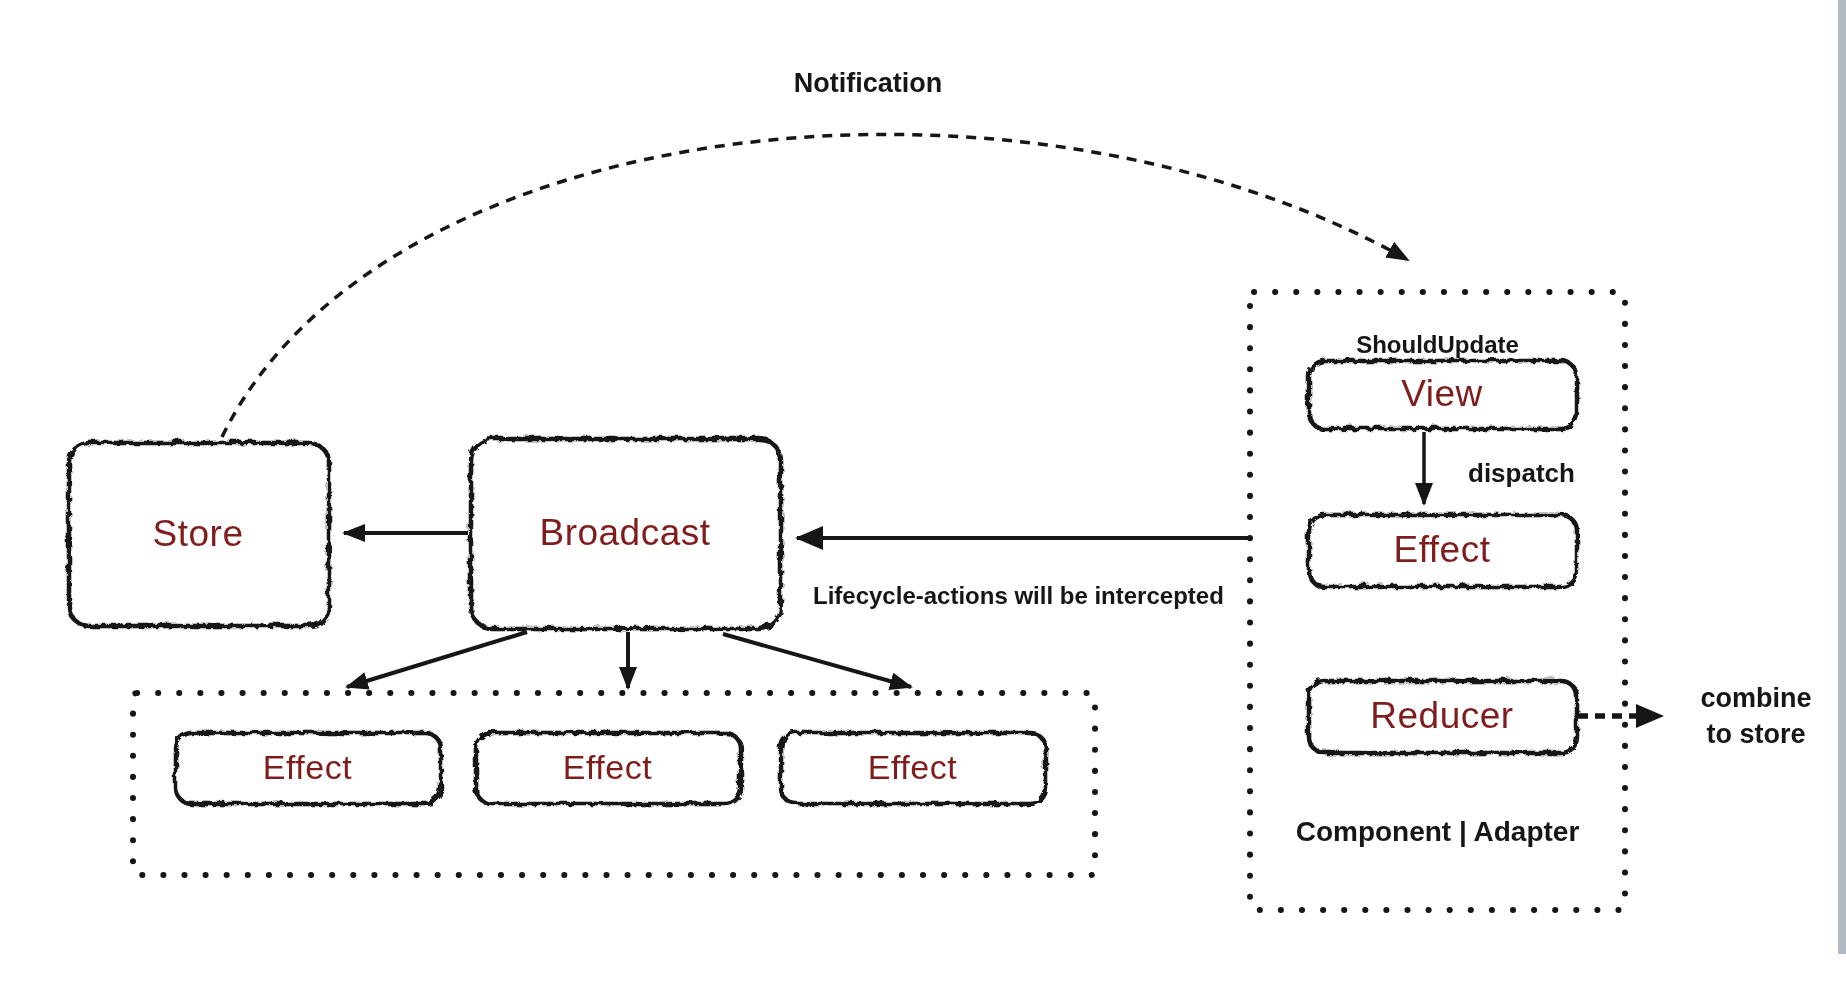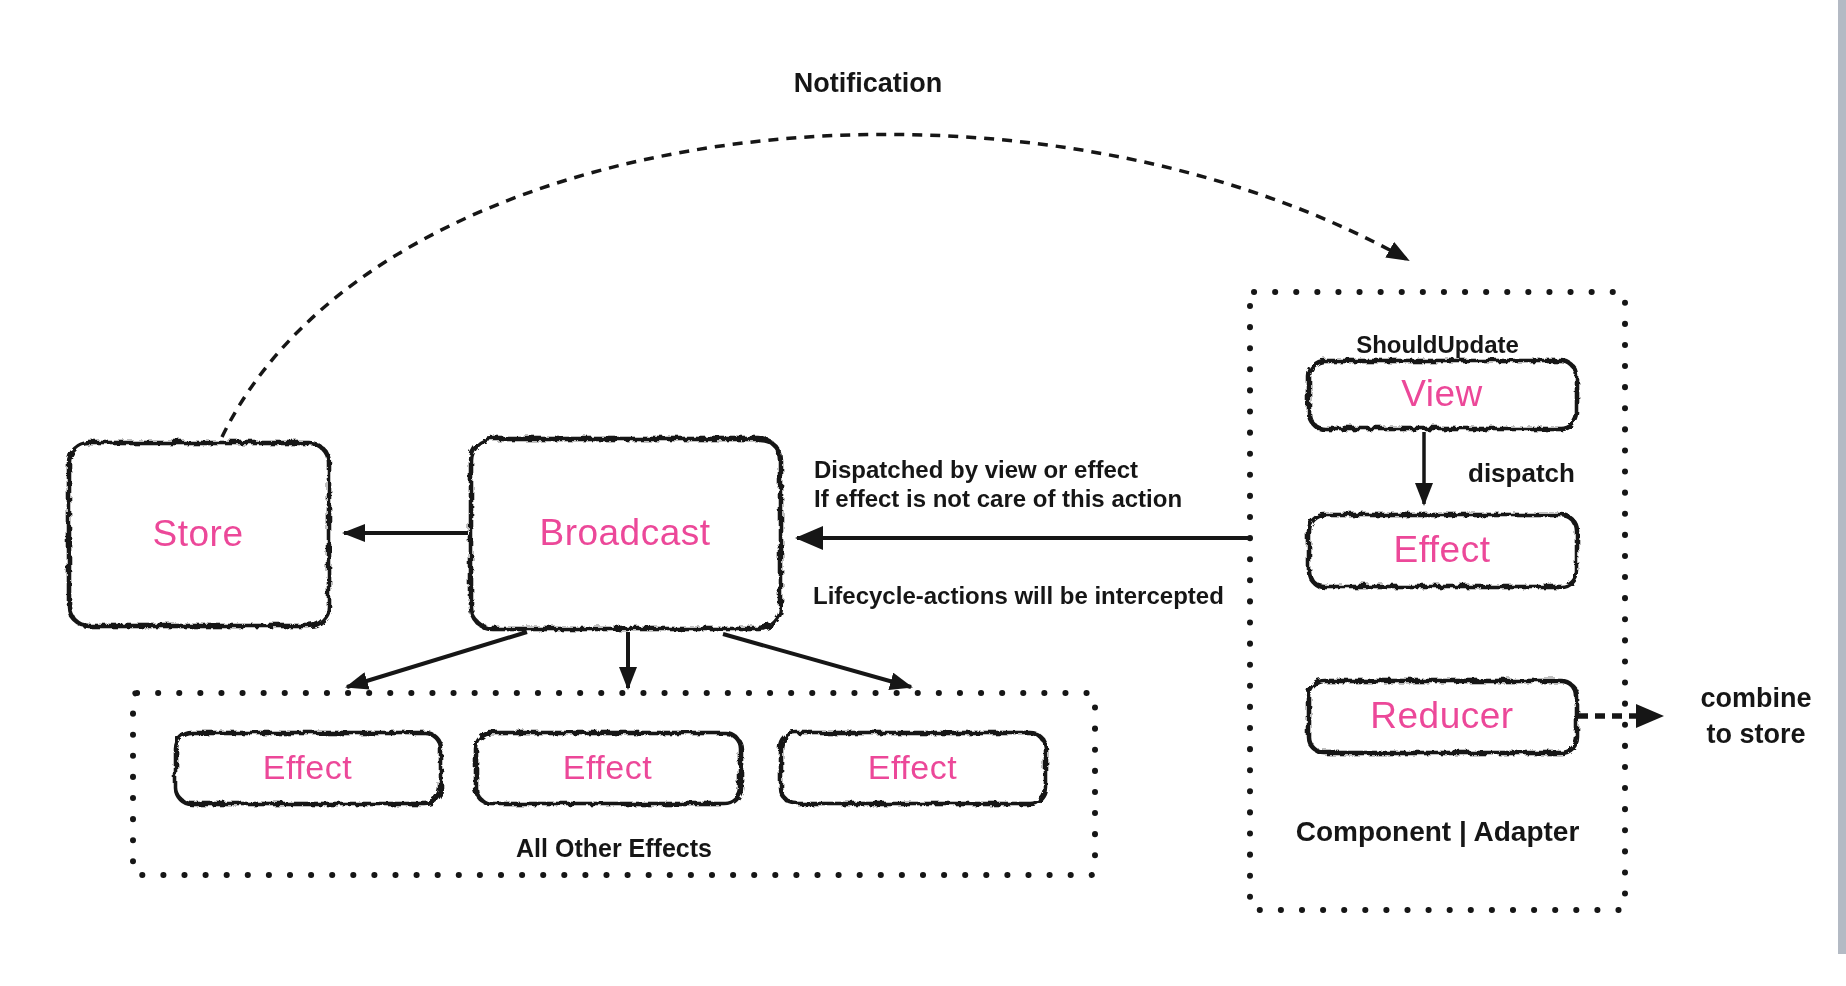--- a/index.html
+++ b/index.html
@@ -12,21 +12,21 @@
     color:#161616;
   }
   #edge-strip{
     position:absolute;top:0;right:0;width:8px;height:986px;
     background:#b4bac4;
   }
   svg.layer{position:absolute;left:0;top:0;}
   .abs{position:absolute;}
   .node-label{
     display:flex;align-items:center;justify-content:center;
-    text-align:left;color:#ec4899;
+    text-align:left;color:#7f1d1d;
   }
   .big{font-size:37px;font-weight:400;letter-spacing:.5px;}
   .mid{font-size:34px;font-weight:400;letter-spacing:.5px;}
   .note{font-weight:700;font-size:24px;line-height:29px;white-space:nowrap;}
   .capt{font-weight:700;text-align:center;}
   
   .store-node   {left:68px;  top:442px; width:260px;height:183px;}
   .broadcast-node{left:470px;top:438px; width:310px;height:190px;}
   .effect1-node {left:175px; top:732px; width:265px;height:71px;}
   .effect2-node {left:475px; top:732px; width:265px;height:71px;}
@@ -90,31 +90,26 @@
       <line x1="1578" y1="716" x2="1662" y2="716" stroke-width="5.5" stroke-dasharray="10 7" marker-end="url(#mArrowBig)"></line>
     </g>
   </svg>
 
   <div class="abs notification-label">Notification</div>
 
   <div class="abs node-label big store-node">Store</div>
 
   <div class="abs node-label big broadcast-node">Broadcast</div>
 
-  <div class="abs note dispatched-note">
-    <div>Dispatched by view or effect</div>
-    <div>If effect is not care of this action</div>
-  </div>
 
   <div class="abs note lifecycle-note">Lifecycle-actions will be intercepted</div>
 
   <div class="abs node-label mid effect1-node">Effect</div>
   <div class="abs node-label mid effect2-node">Effect</div>
   <div class="abs node-label mid effect3-node">Effect</div>
-  <div class="abs capt allother-caption">All Other Effects</div>
 
   <div class="abs capt shouldupdate-label">ShouldUpdate</div>
 
   <div class="abs node-label big view-node">View</div>
 
   <div class="abs dispatch-label">dispatch</div>
 
   <div class="abs node-label big ceffect-node">Effect</div>
 
   <div class="abs node-label big reducer-node">Reducer</div>

